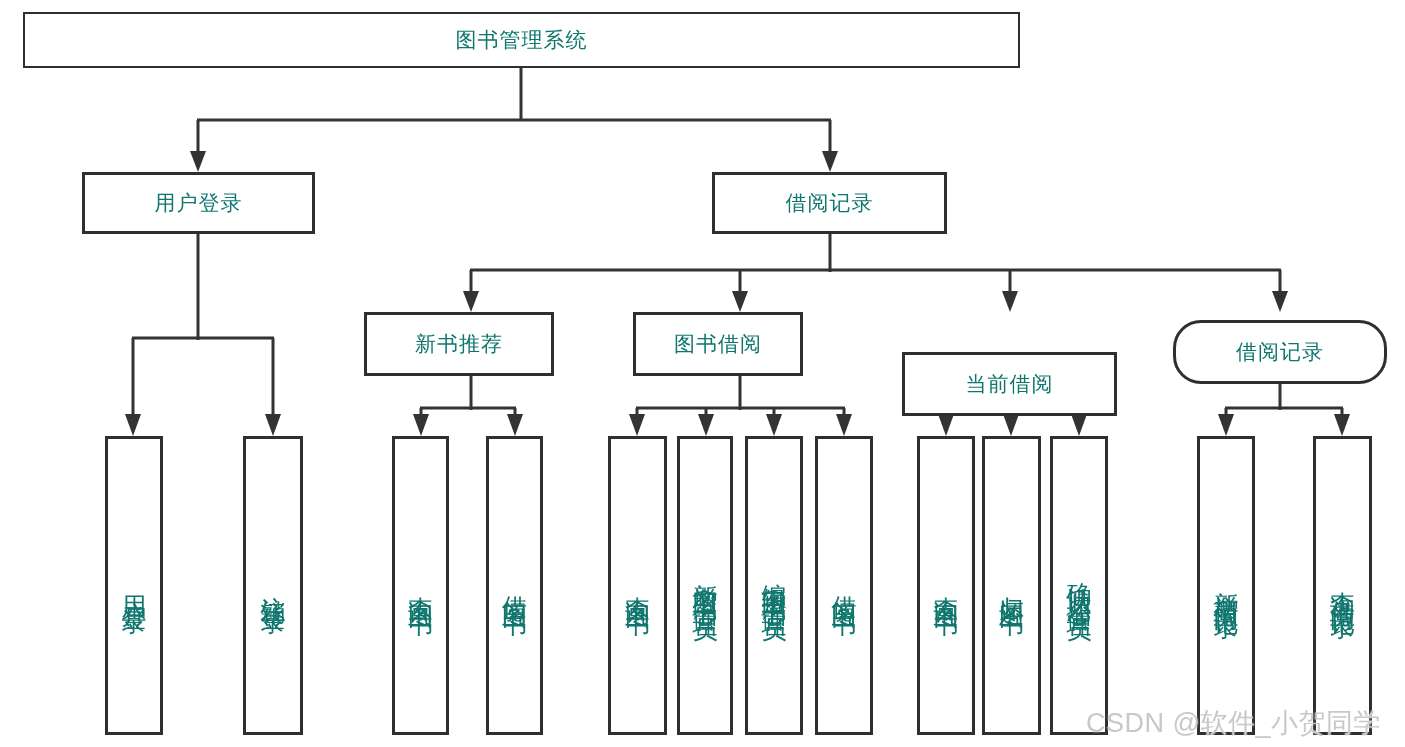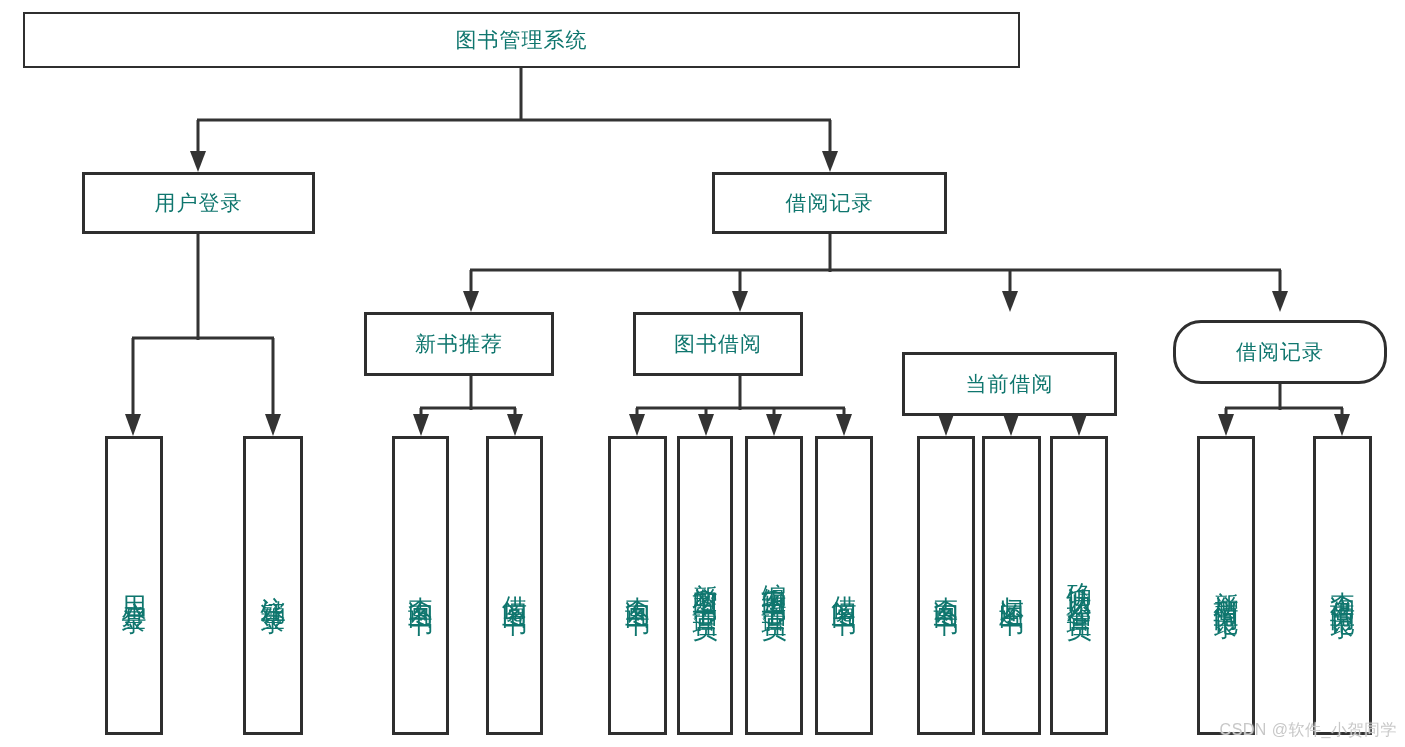--- a/index.html
+++ b/index.html
@@ -36,23 +36,23 @@
   .vt {
     writing-mode: vertical-lr;
     text-orientation: mixed;
     font-size: 25px;
     letter-spacing: 5px;
     line-height: 1;
     white-space: nowrap;
   }
   .watermark {
     position: absolute;
-    right: 8px;
+    right: 24px;
     bottom: 6px;
-    font-size: 16px;
+    font-size: 27px;
     color: #c8c8c8;
     letter-spacing: 0.5px;
     z-index: 5;
     text-shadow: 0 0 2px #ffffff;
   }
 </style>
 </head>
 <body>
 
 <div class="stage">

